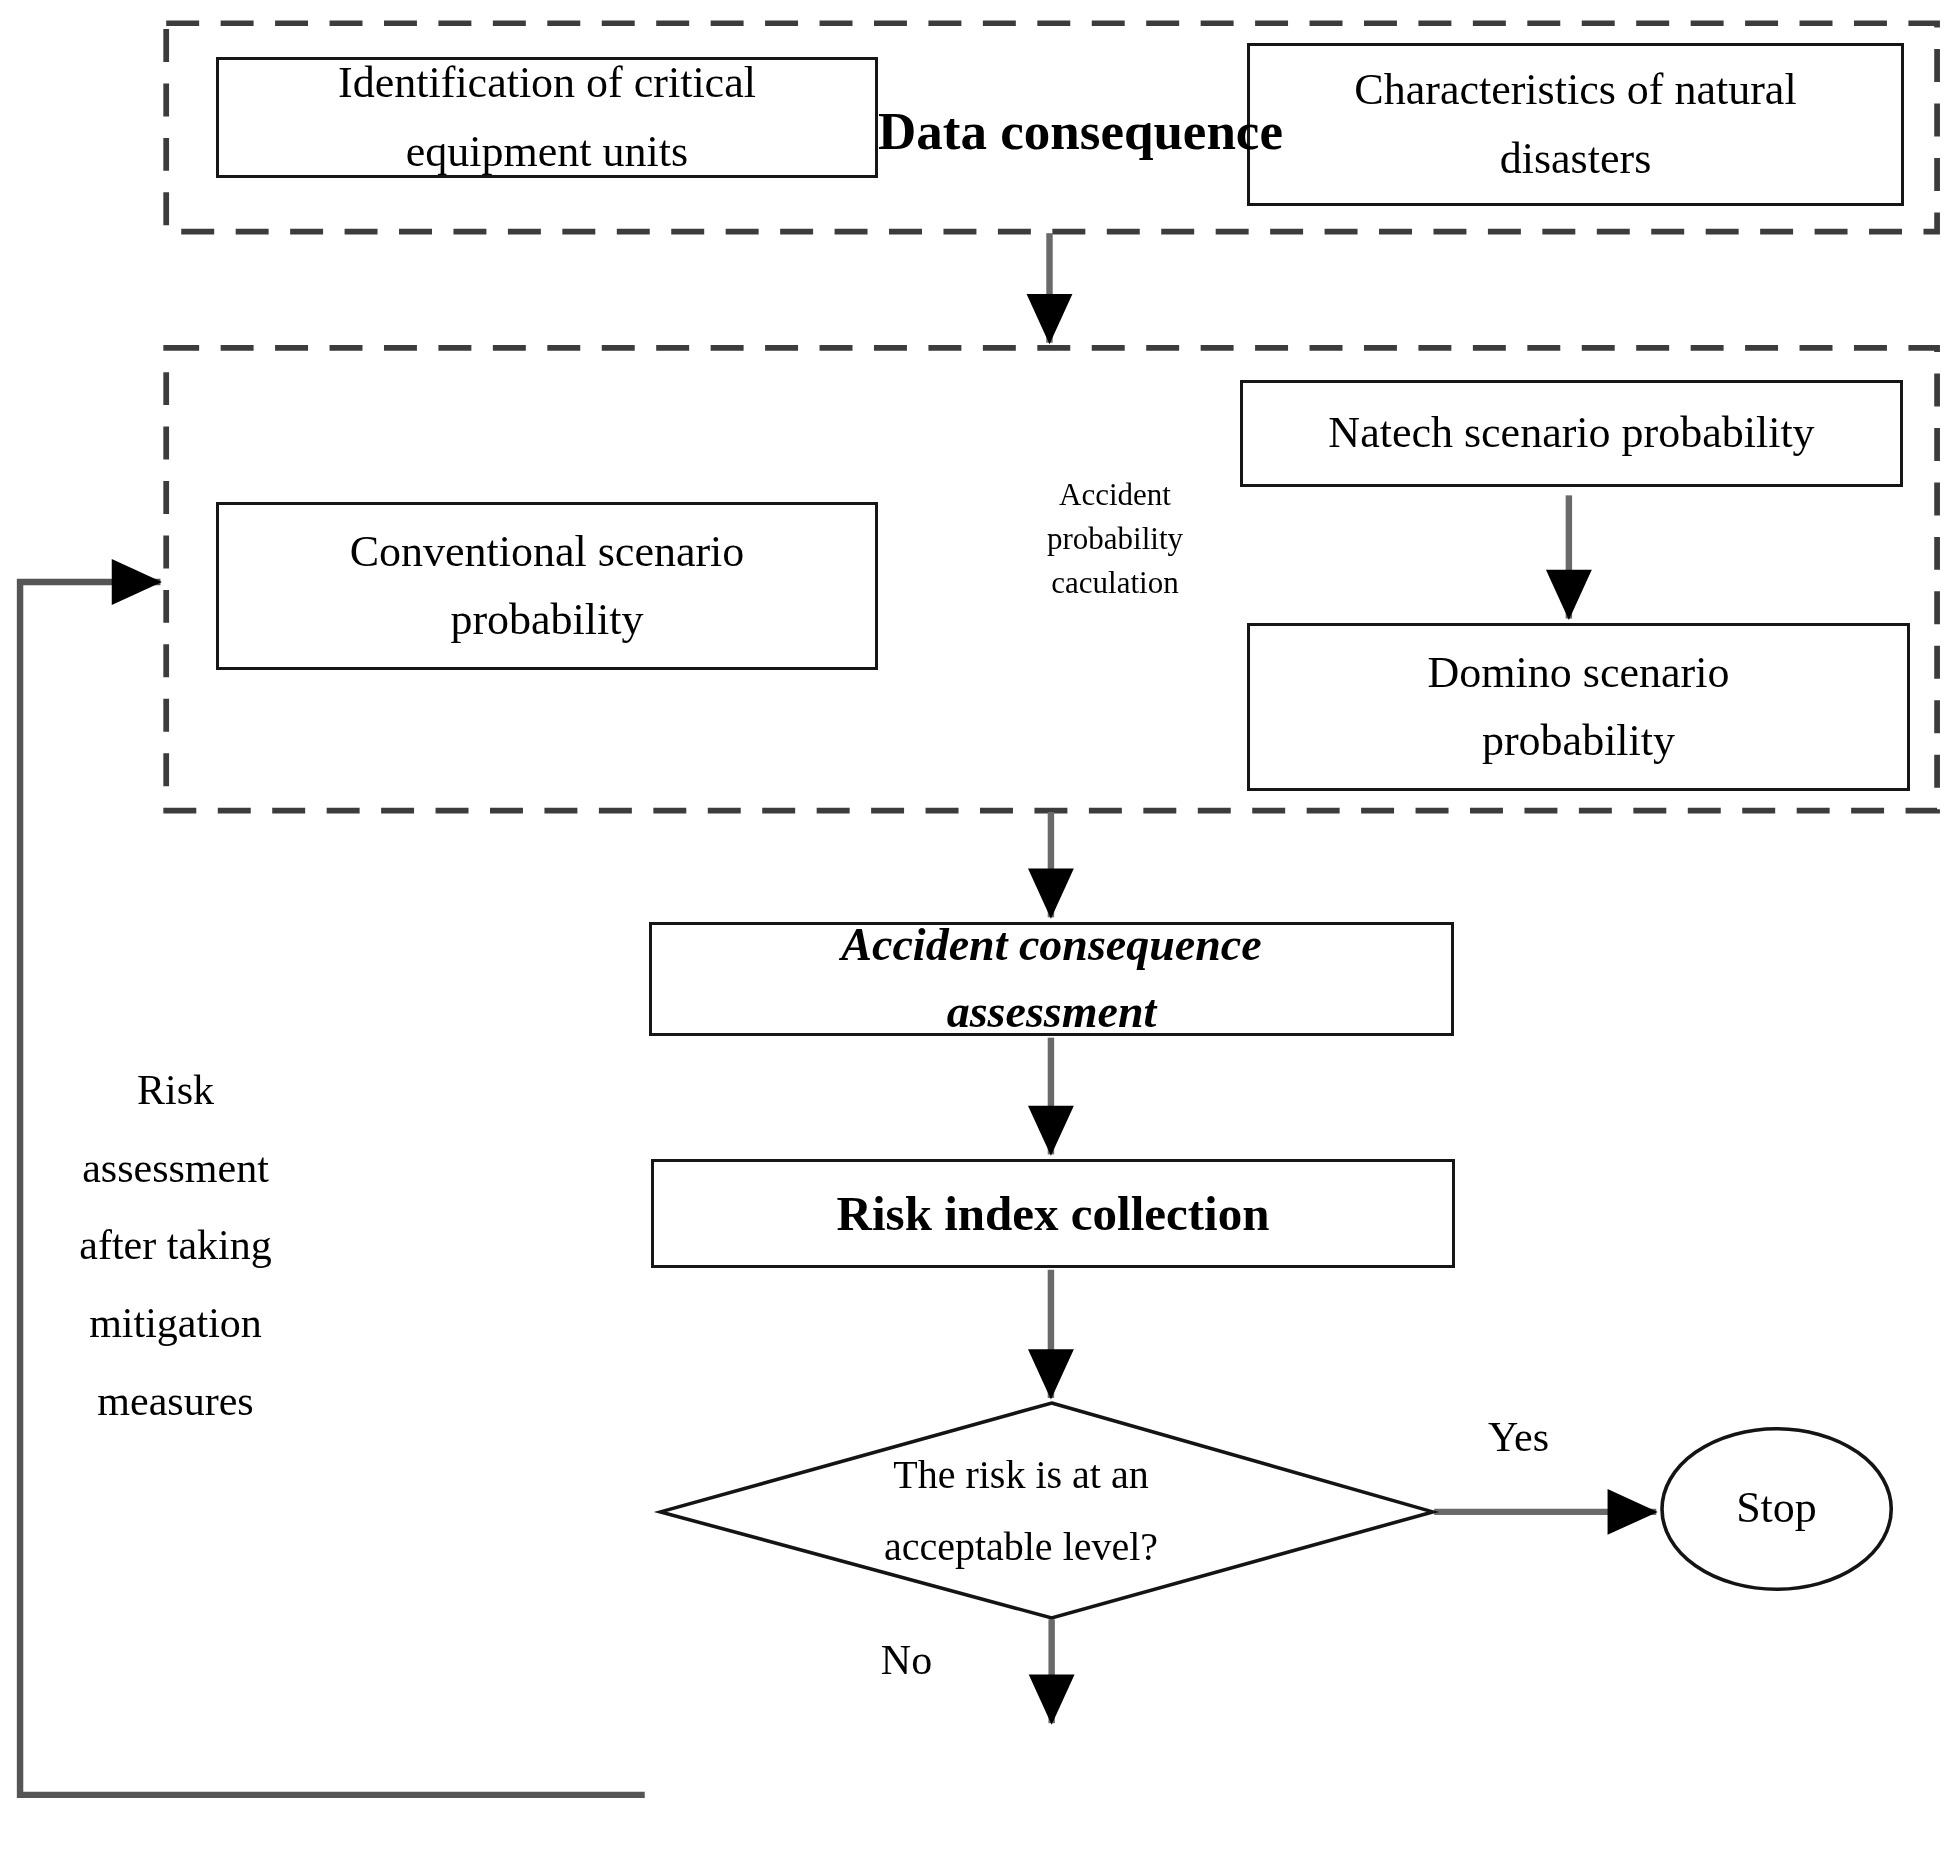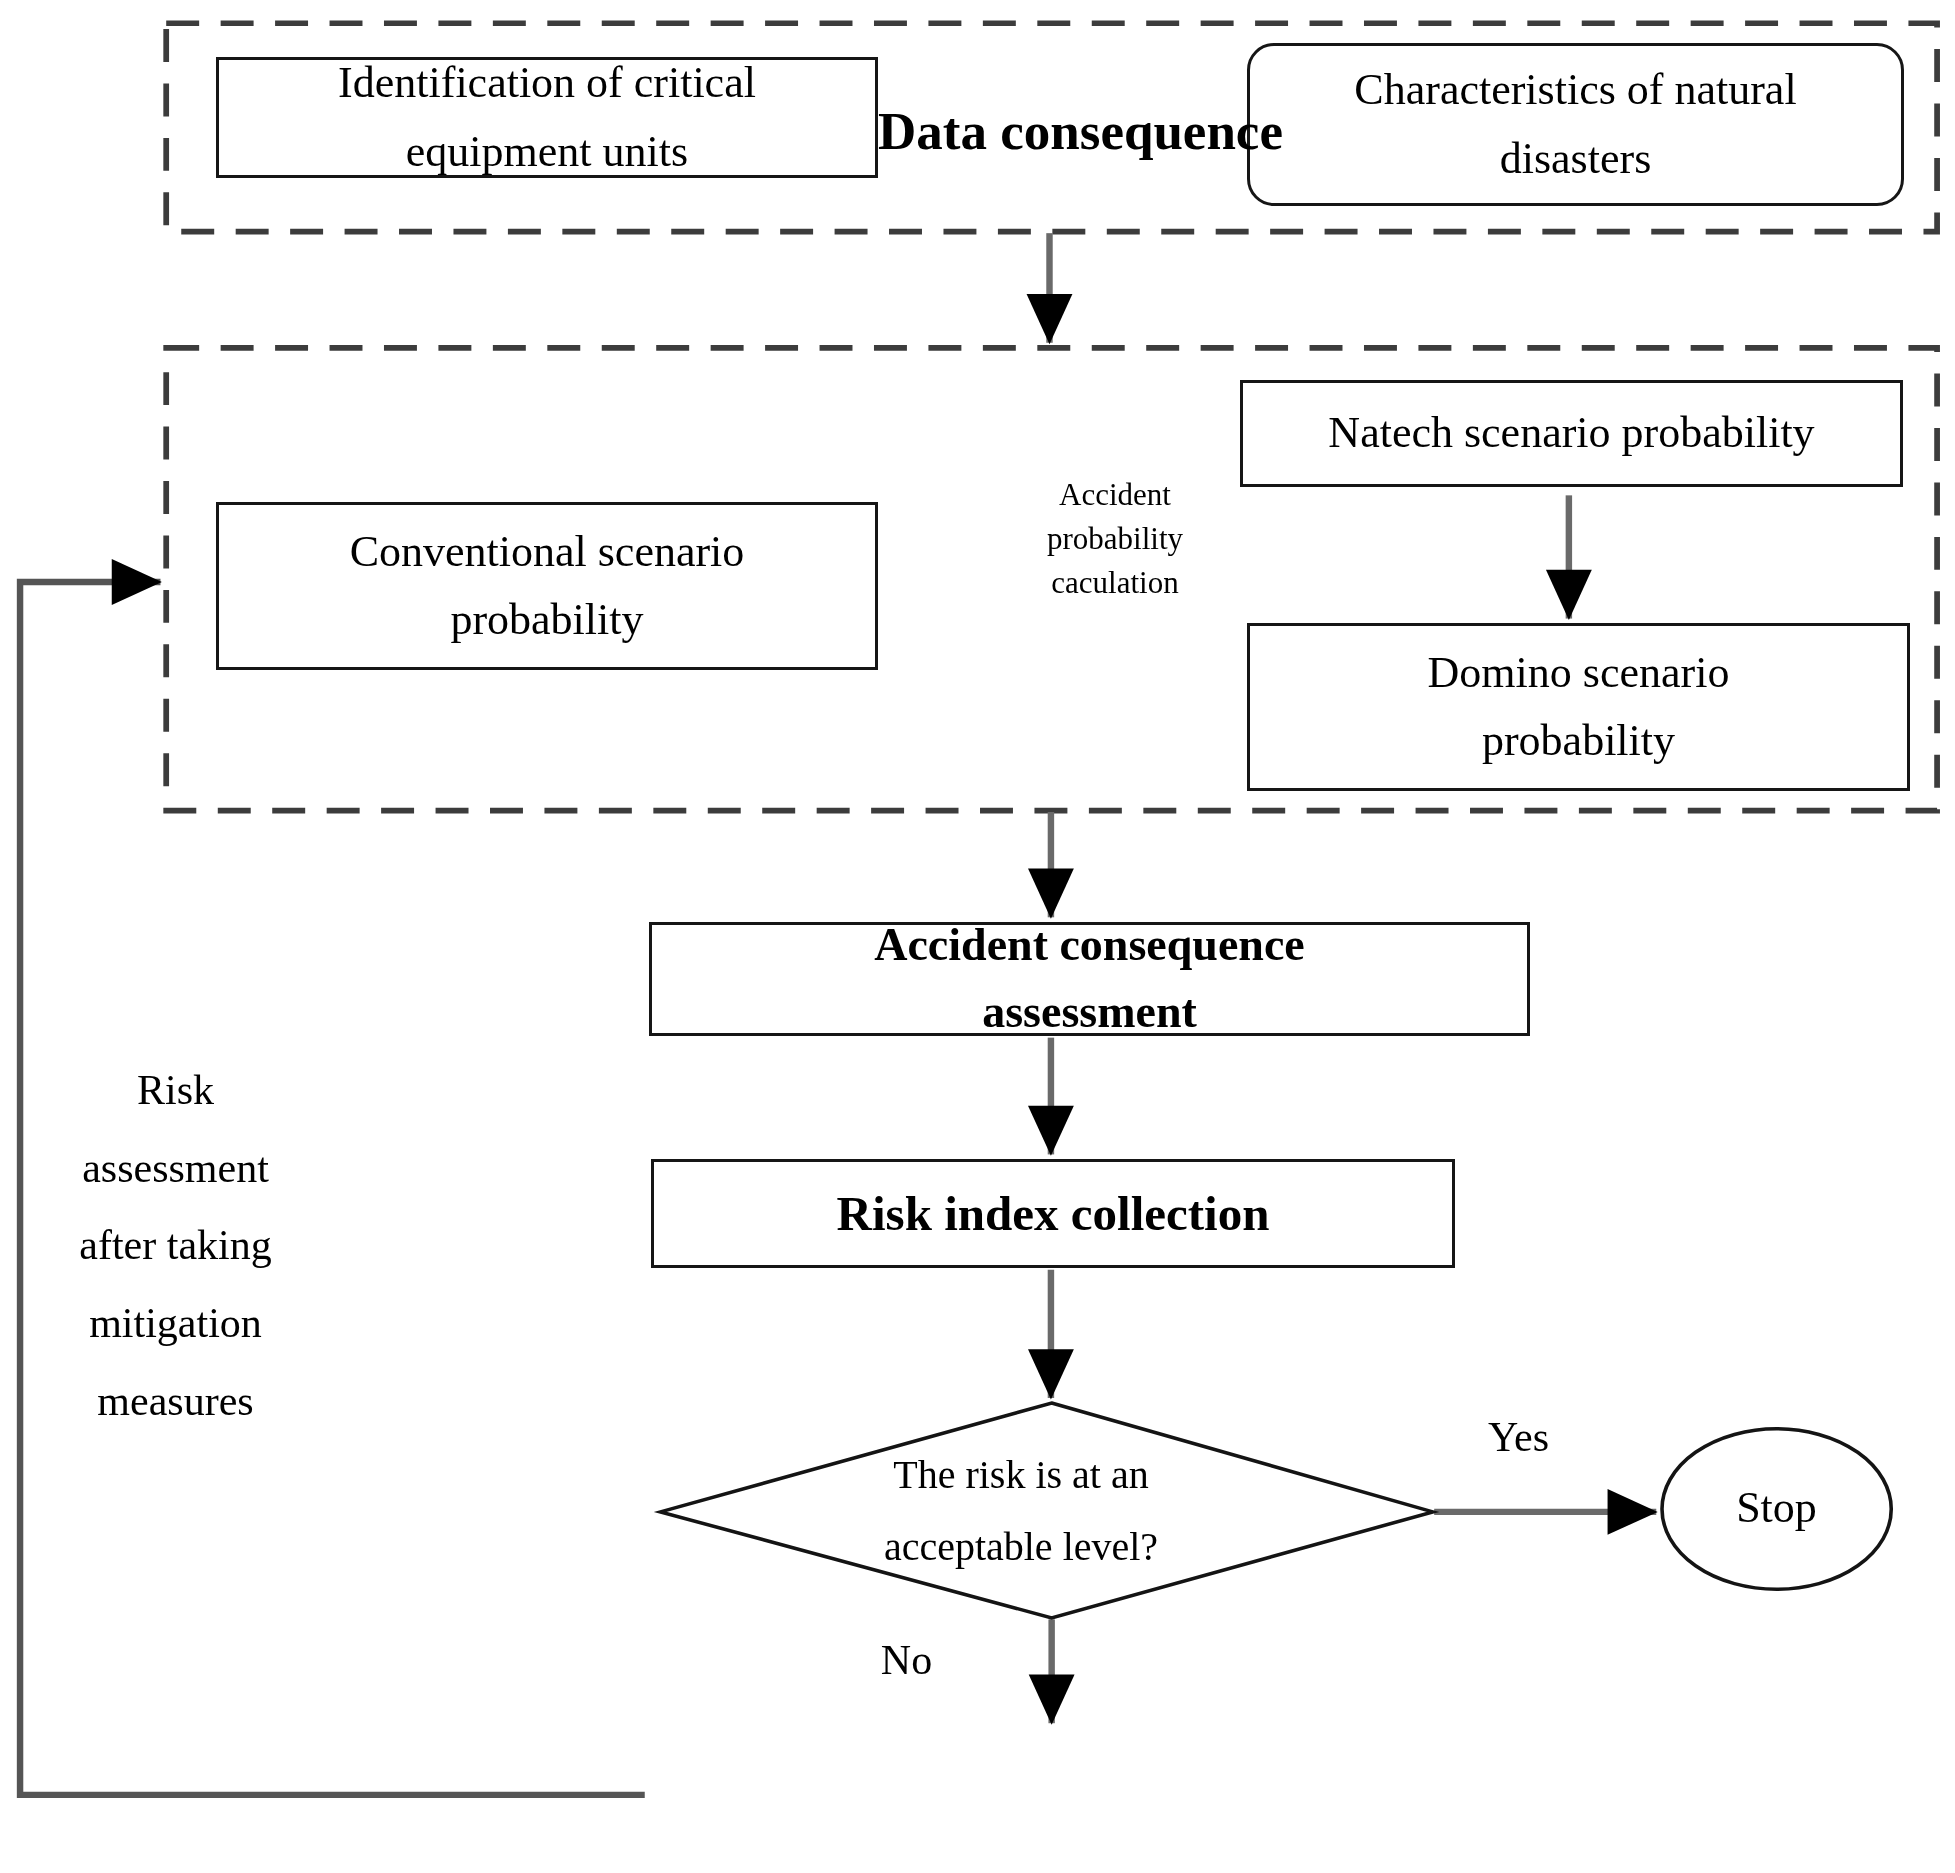--- a/index.html
+++ b/index.html
@@ -29,25 +29,25 @@
     line-height:1.55;
   }
   .label{
     position:absolute;
     text-align:center;
     white-space:pre-line;
   }
 
   
   .n-identification{left:216px;top:57px;width:662px;height:121px;font-size:44px;}
-  .n-characteristics{left:1247px;top:43px;width:657px;height:163px;font-size:44px;border-radius:27px;}
+  .n-characteristics{left:1247px;top:43px;width:657px;height:163px;font-size:44px;}
   .n-conventional{left:216px;top:502px;width:662px;height:168px;font-size:44px;}
   .n-natech{left:1240px;top:380px;width:663px;height:107px;font-size:44px;}
   .n-domino{left:1247px;top:623px;width:663px;height:168px;font-size:44px;}
-  .n-consequence{left:649px;top:922px;width:881px;height:114px;font-size:46px;font-weight:bold;line-height:1.45;}
+  .n-consequence{left:649px;top:922px;width:805px;height:114px;font-size:46px;font-weight:bold;line-height:1.45;font-style:italic;}
   .n-riskindex{left:651px;top:1159px;width:804px;height:109px;font-size:49px;font-weight:bold;}
   .n-mitigation{left:645px;top:1728px;width:810px;height:123px;font-size:49px;font-weight:bold;}
 
   
   .l-datacollection{left:878px;top:100px;width:405px;font-size:53px;font-weight:bold;line-height:1.2;}
   .l-probability{left:936px;top:473px;width:358px;font-size:31px;font-weight:normal;line-height:1.42;}
   .l-sidenote{left:36px;top:1052px;width:279px;font-size:42px;line-height:1.85;}
   .l-decision{left:756px;top:1439px;width:530px;font-size:40px;line-height:1.8;}
   .l-yes{left:1454px;top:1413px;width:129px;font-size:42px;}
   .l-no{left:842px;top:1636px;width:129px;font-size:42px;}

